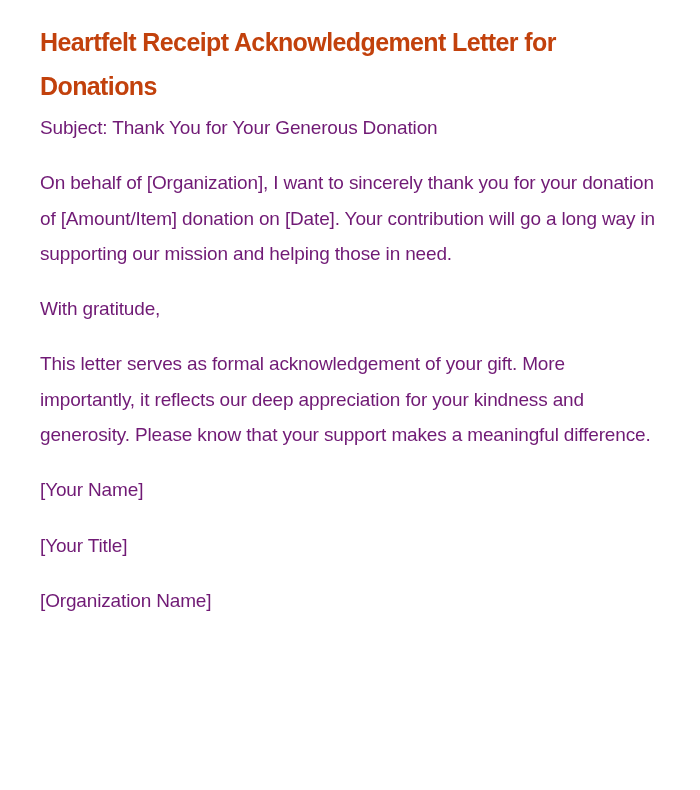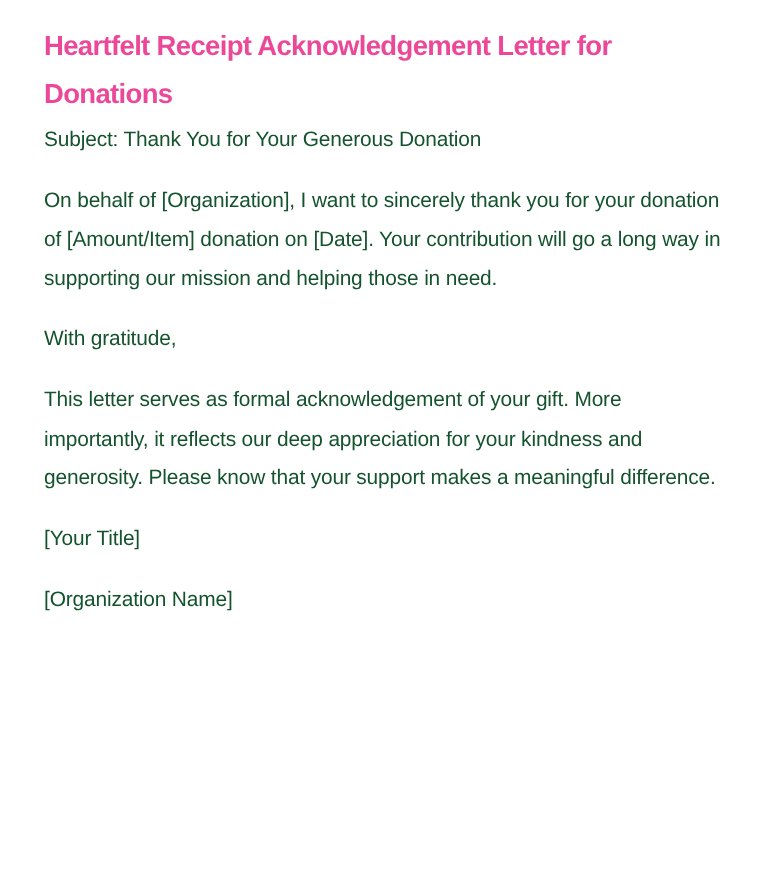--- a/index.html
+++ b/index.html
@@ -18,37 +18,38 @@
       padding: 20px 40px 0 40px;
       box-sizing: border-box;
       width: 700px;
     }
     .title {
       font-family: "Liberation Sans", sans-serif;
       font-weight: bold;
       font-size: 25px;
       line-height: 44px;
       letter-spacing: -0.6px;
-      color: #ec4899;
+      color: #c2410c;
       margin: 0 0 0 0;
       width: 590px;
     }
     .para {
       font-size: 19px;
       line-height: 35.3px;
       margin: 0 0 20px 0;
-      color: #14532d;
+      color: #701a75;
       letter-spacing: -0.15px;
     }
     .subject { margin-top: 2px; }
   </style>
 </head>
 <body>
 
 <div class="page">
   <h1 class="title">Heartfelt Receipt Acknowledgement Letter for Donations</h1>
   <p class="para subject">Subject: Thank You for Your Generous Donation</p>
   <p class="para">On behalf of [Organization], I want to sincerely thank you for your donation of [Amount/Item] donation on [Date]. Your contribution will go a long way in supporting our mission and helping those in need.</p>
   <p class="para">With gratitude,</p>
   <p class="para">This letter serves as formal acknowledgement of your gift. More importantly, it reflects our deep appreciation for your kindness and generosity. Please know that your support makes a meaningful difference.</p>
+  <p class="para">[Your Name]</p>
   <p class="para">[Your Title]</p>
   <p class="para">[Organization Name]</p>
 </div>
 
 </body></html>

